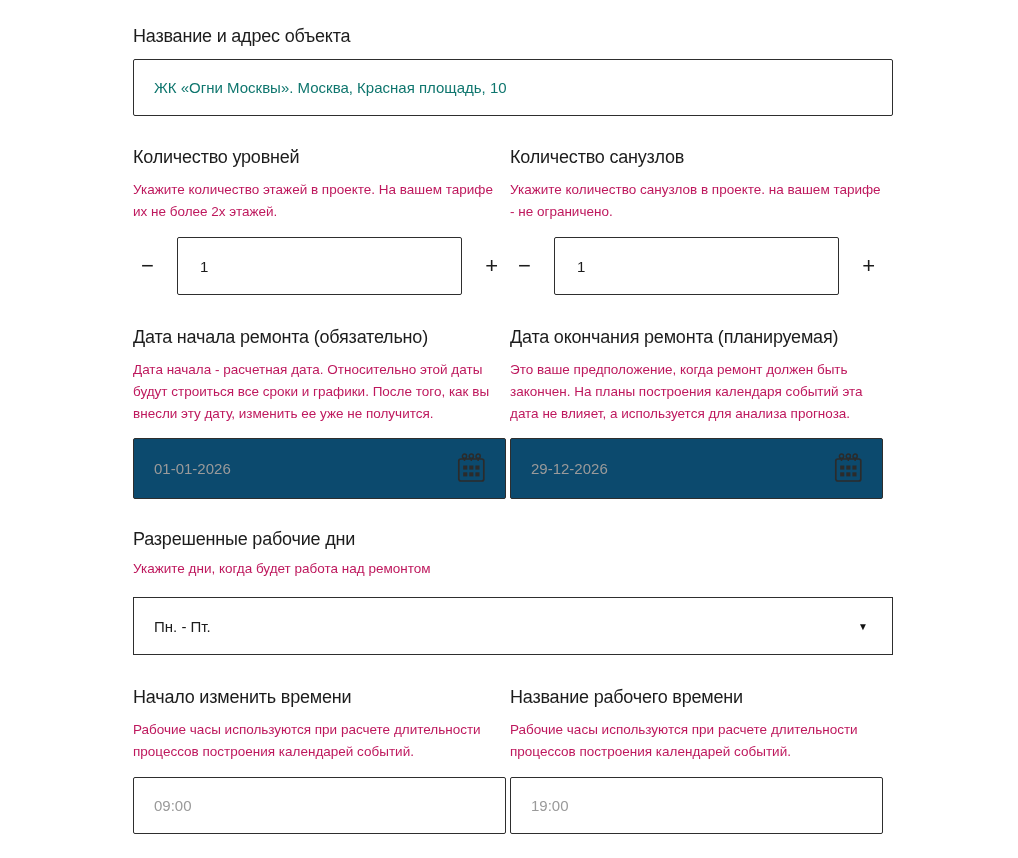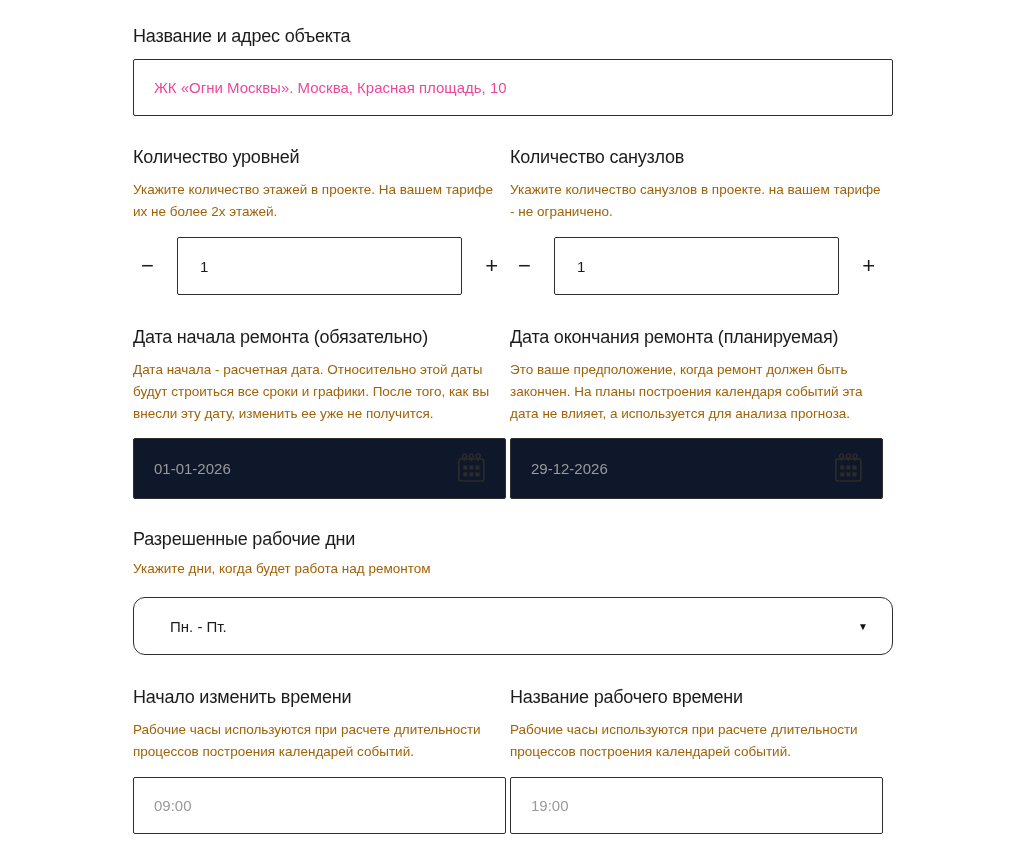--- a/index.html
+++ b/index.html
@@ -18,36 +18,36 @@
     font-size: 18px;
     line-height: 21px;
     font-weight: 500;
     color: #1c1c1c;
     letter-spacing: -0.2px;
   }
   .description {
     margin-top: 11px;
     font-size: 13.5px;
     line-height: 22px;
-    color: #a16207;
+    color: #be185d;
     max-width: 372px;
   }
   .full-desc { max-width: 760px; margin-top: 8px; }
   .text-input {
     display: block;
     width: 100%;
     height: 57px;
     margin-top: 12px;
     border: 1px solid #2e2e2e;
     border-radius: 2px;
     background: #ffffff;
     padding: 0 20px;
     font-family: "Liberation Sans", sans-serif;
     font-size: 15px;
-    color: #ec4899;
+    color: #0f766e;
     outline: none;
   }
   .two-col {
     display: grid;
     grid-template-columns: 373px 373px;
     column-gap: 4px;
   }
   .row-2 { margin-top: 31px; }
   .row-3 { margin-top: 32px; }
   .row-4 { margin-top: 30px; }
@@ -95,47 +95,47 @@
     display: block;
     width: 100%;
     height: 61px;
     border: 1px solid #2e2e2e;
     border-radius: 2px;
     padding: 0 58px 0 20px;
     font-family: "Liberation Sans", sans-serif;
     font-size: 15px;
     color: #9a9a9a;
     outline: none;
-    background: #0f172a;
+    background: #0c4a6e;
   }
   .calendar-btn {
     position: absolute;
     right: 18px;
     top: 50%;
     transform: translateY(-50%);
     width: 34px;
     height: 36px;
     background: none;
     border: none;
     cursor: pointer;
     padding: 0;
   }
   
   .select-box {
     position: relative;
     margin-top: 17px;
     width: 100%;
     height: 58px;
     border: 1px solid #2e2e2e;
-    border-radius: 12px;
+    border-radius: 0;
     background: #ffffff;
     cursor: pointer;
     display: flex;
     align-items: center;
-    padding: 0 40px 0 36px;
+    padding: 0 40px 0 20px;
   }
   .select-value {
     font-size: 15px;
     color: #1c1c1c;
   }
   .select-arrow {
     position: absolute;
     right: 24px;
     top: 50%;
     transform: translateY(-50%);

